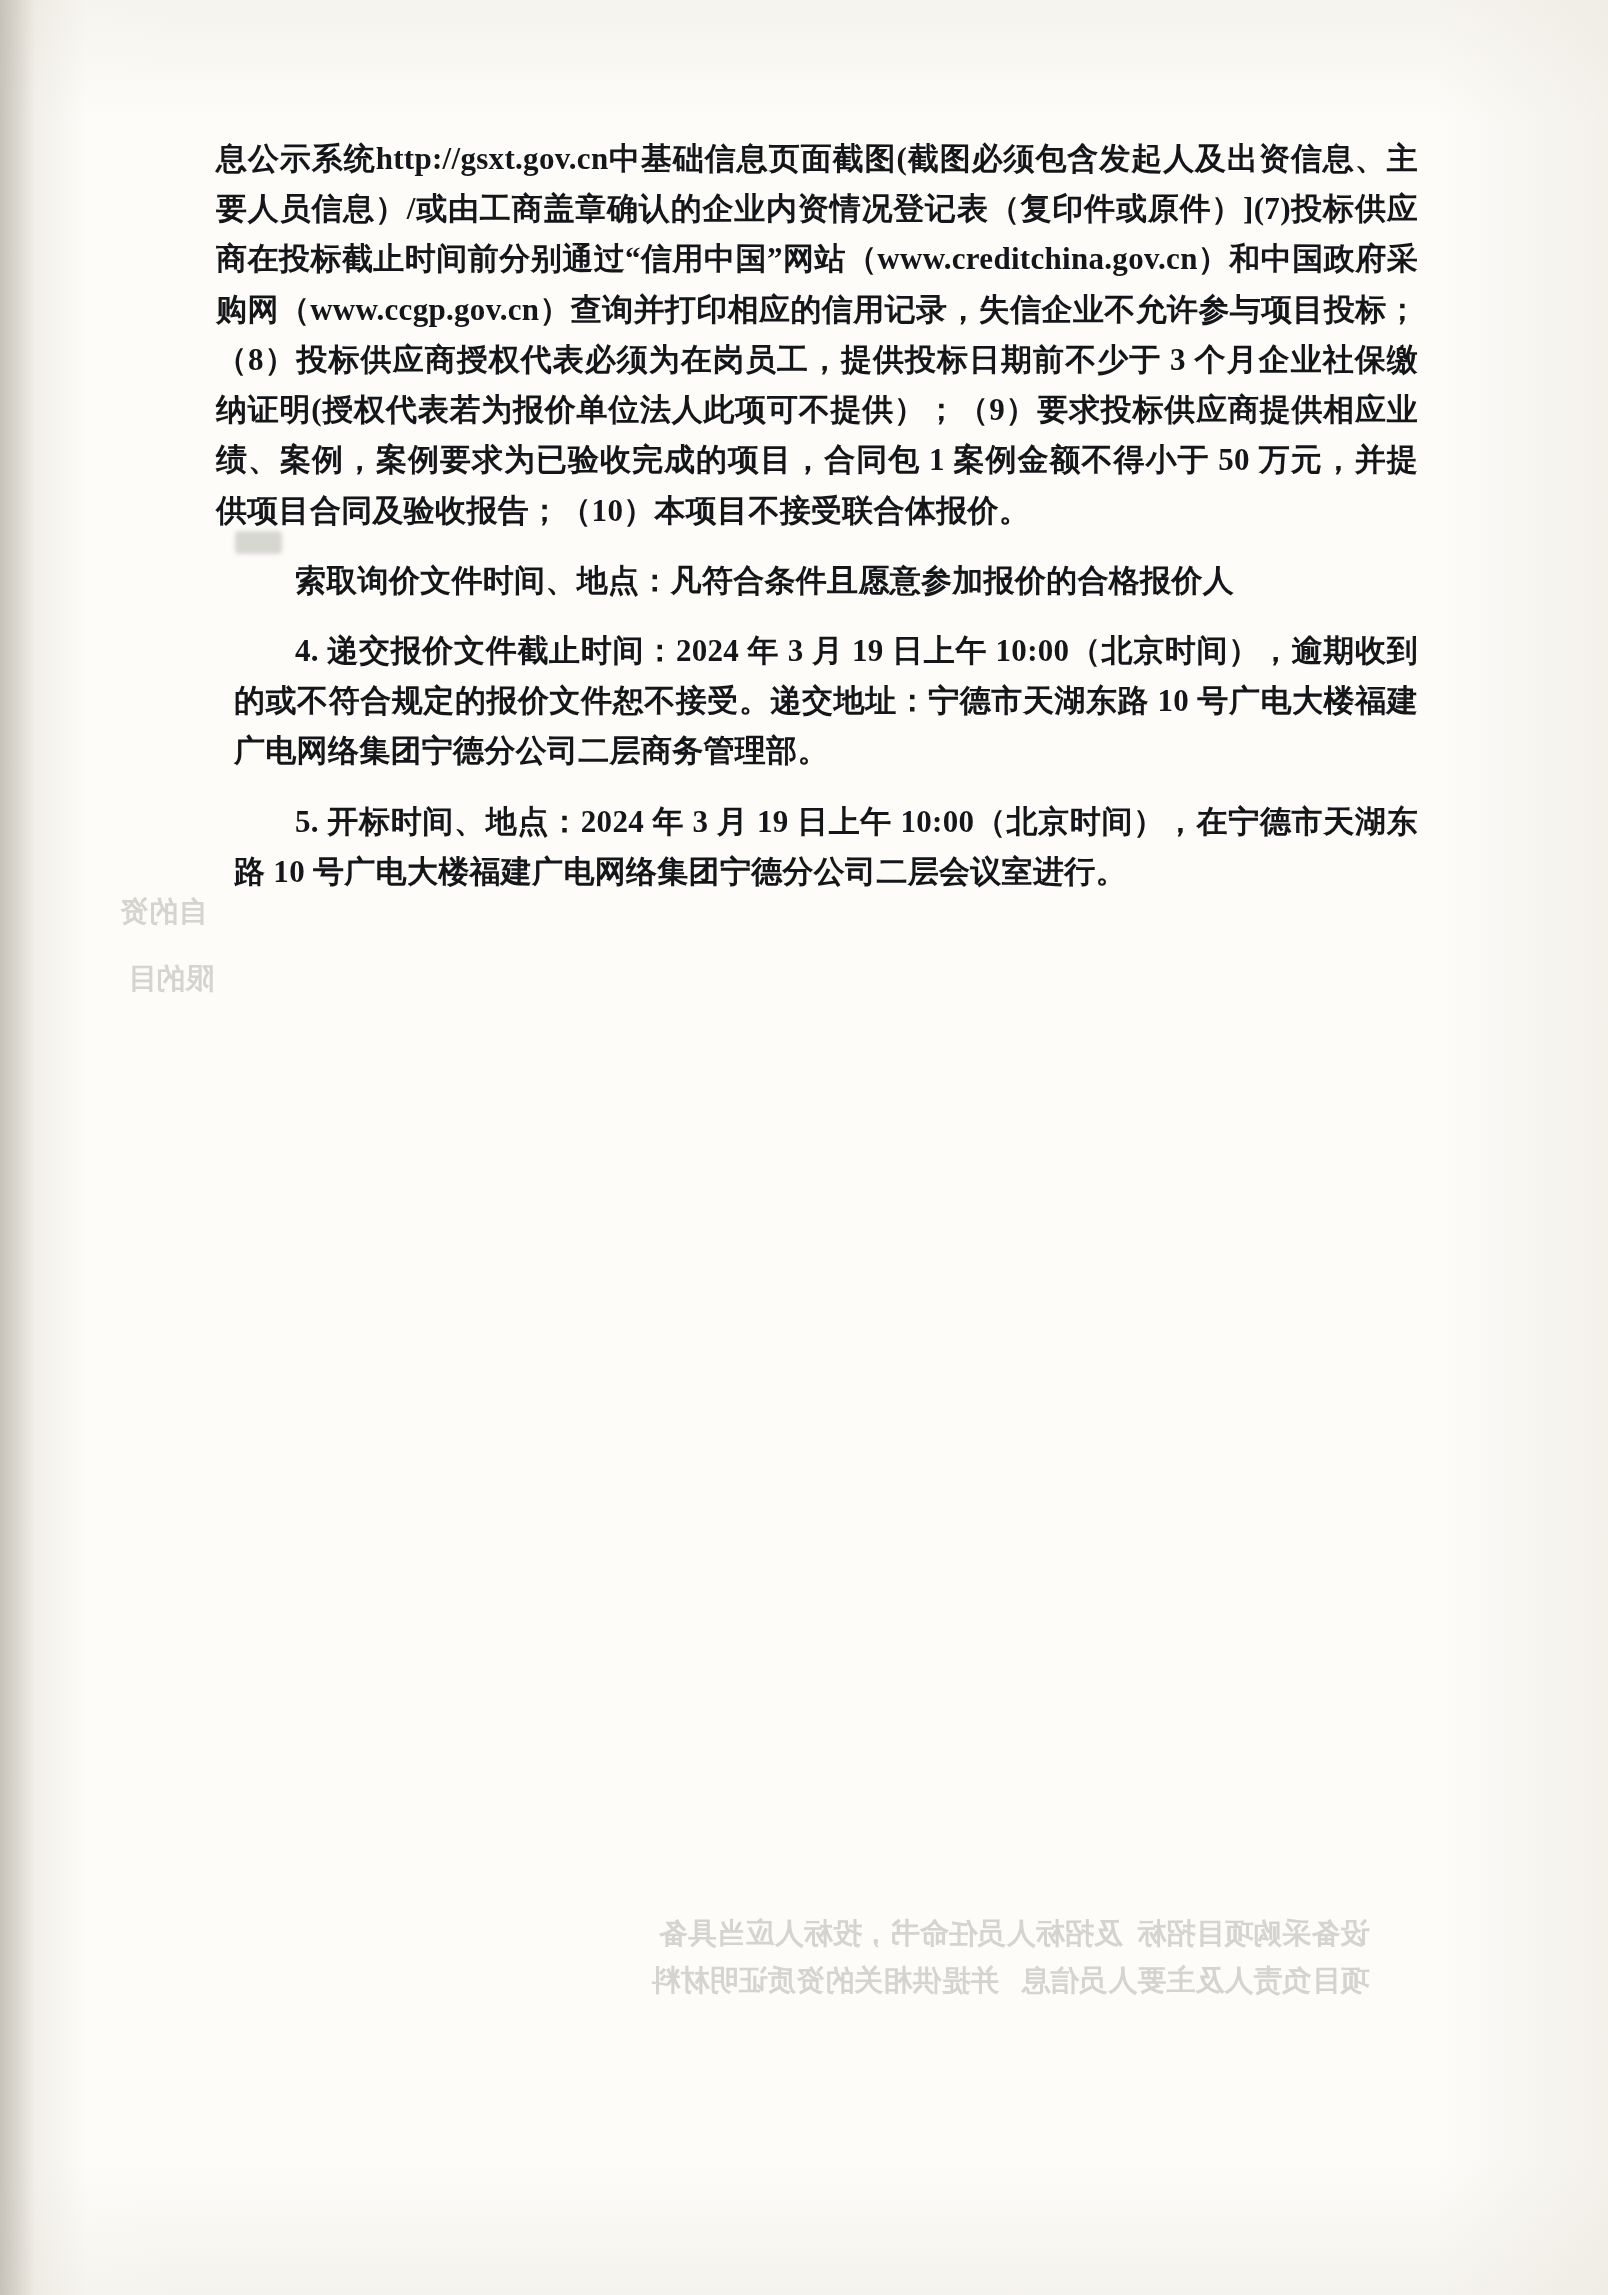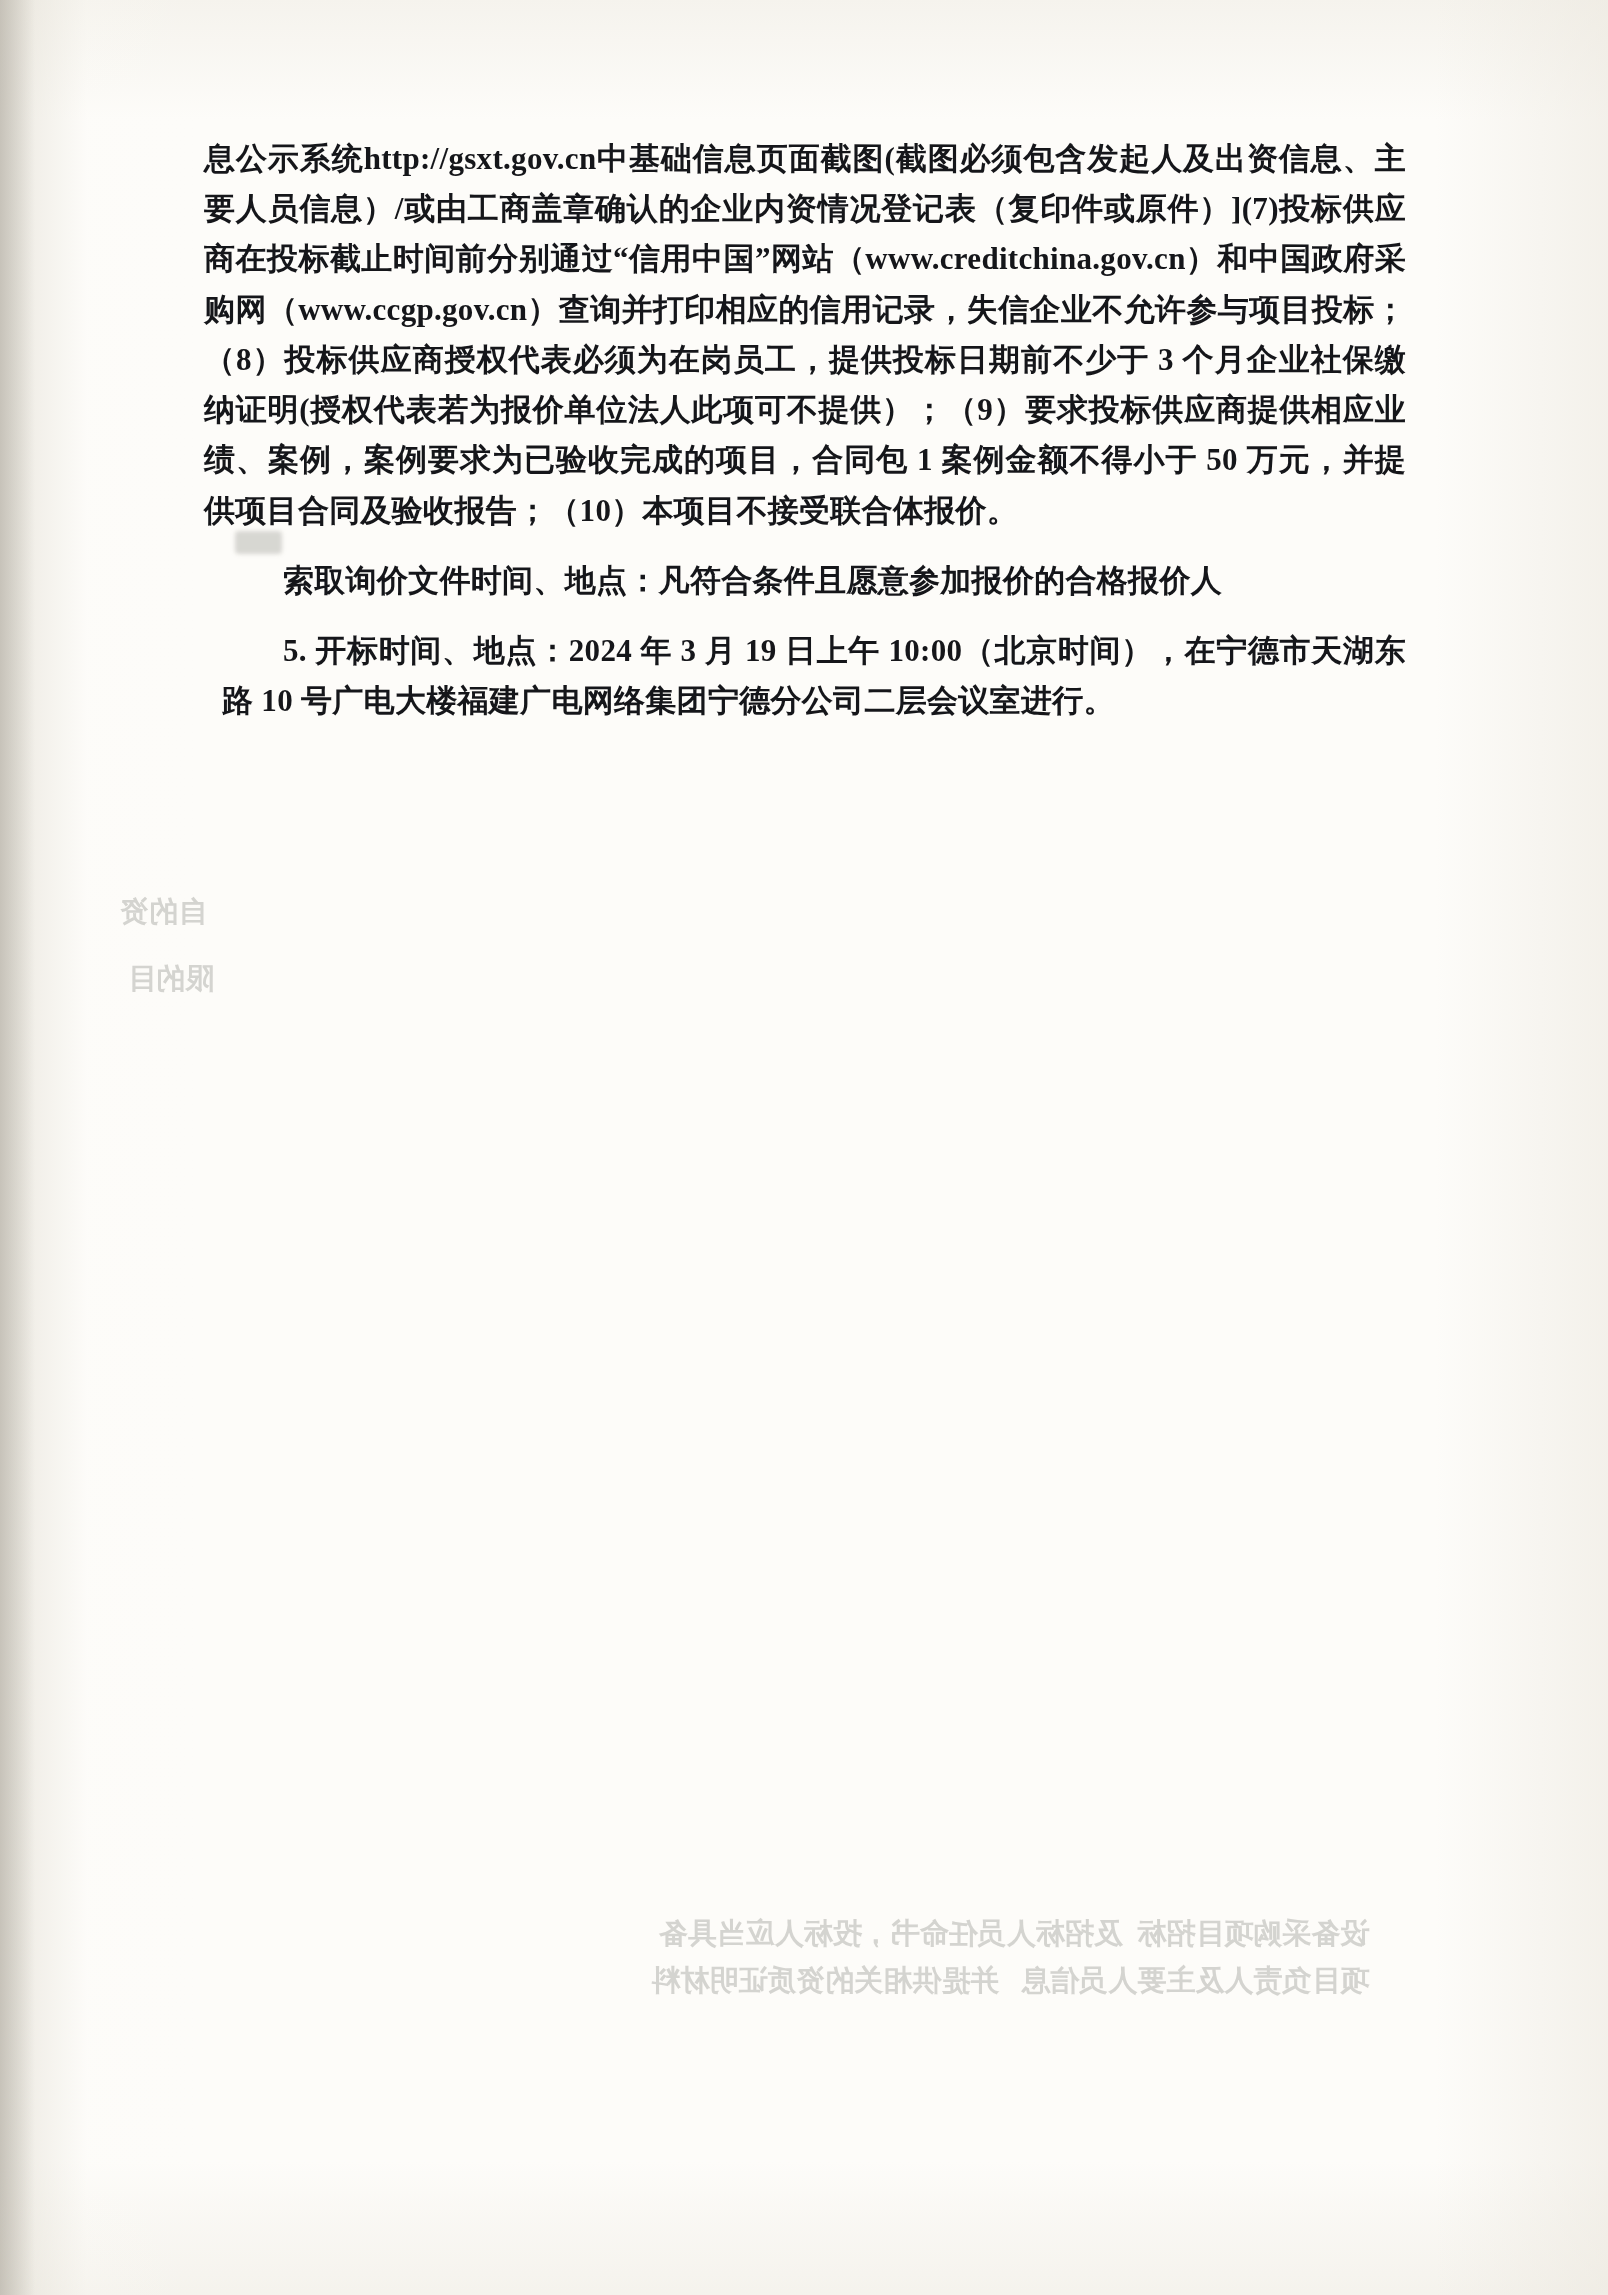--- a/index.html
+++ b/index.html
@@ -30,21 +30,21 @@
   }
   .edge-shadow-left {
     position: absolute;
     left: 0; top: 0; bottom: 0;
     width: 35px;
     background: linear-gradient(90deg, rgba(170,165,155,0.55), rgba(170,165,155,0.0));
     pointer-events: none;
   }
   .content {
     position: absolute;
-    left: 204px;
+    left: 216px;
     top: 134px;
     width: 1202px;
   }
   .para {
     font-size: 31px;
     line-height: 1.62;
     color: #15161a;
     text-align: justify;
     margin: 0 0 4px 0;
     letter-spacing: 0.3px;
@@ -102,18 +102,19 @@
 
   <div class="smudge"></div>
 
   <div class="content">
 
     <p class="para blk gap-md">息公示系统http://gsxt.gov.cn中基础信息页面截图(截图必须包含发起人及出资信息、主要人员信息）/或由工商盖章确认的企业内资情况登记表（复印件或原件）](7)投标供应商在投标截止时间前分别通过“信用中国”网站（www.creditchina.gov.cn）和中国政府采购网（www.ccgp.gov.cn）查询并打印相应的信用记录，失信企业不允许参与项目投标；（8）投标供应商授权代表必须为在岗员工，提供投标日期前不少于 3 个月企业社保缴纳证明(授权代表若为报价单位法人此项可不提供）；（9）要求投标供应商提供相应业绩、案例，案例要求为已验收完成的项目，合同包 1 案例金额不得小于 50 万元，并提供项目合同及验收报告；（10）本项目不接受联合体报价。</p>
 
     <p class="para indent gap-md">索取询价文件时间、地点：凡符合条件且愿意参加报价的合格报价人</p>
 
 
+    <p class="para indent gap-md">4. 递交报价文件截止时间：2024 年 3 月 19 日上午 10:00（北京时间），逾期收到的或不符合规定的报价文件恕不接受。递交地址：宁德市天湖东路 10 号广电大楼福建广电网络集团宁德分公司二层商务管理部。</p>
 
     <p class="para indent">5. 开标时间、地点：2024 年 3 月 19 日上午 10:00（北京时间），在宁德市天湖东路 10 号广电大楼福建广电网络集团宁德分公司二层会议室进行。</p>
 
   </div>
 </div>
 
 
 </body></html>

